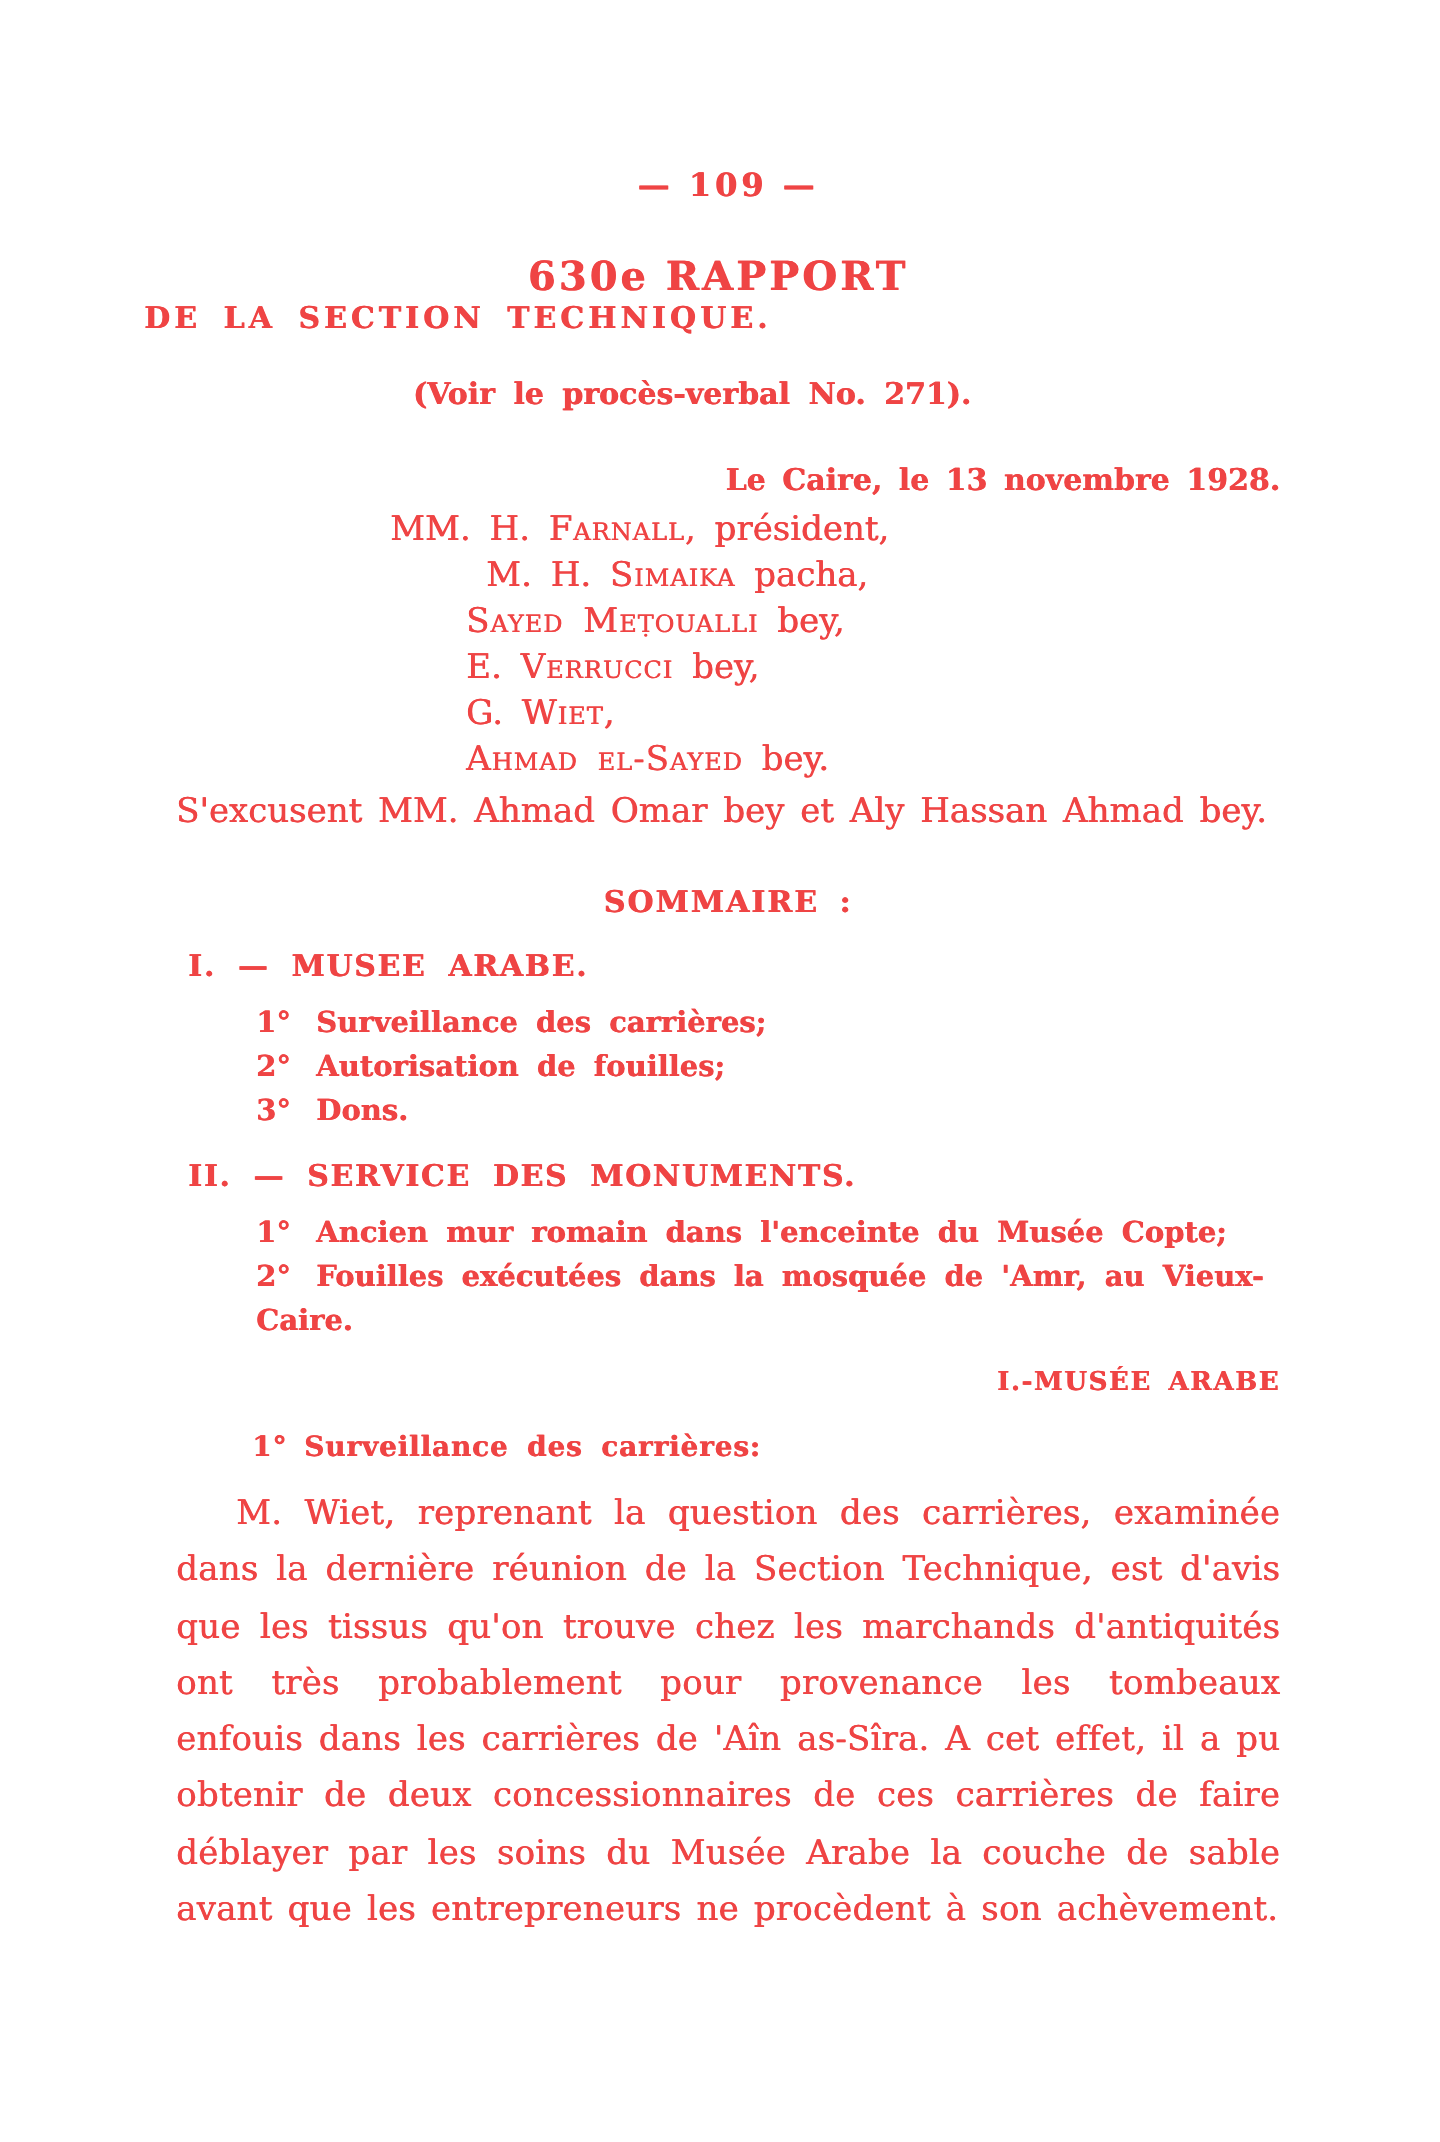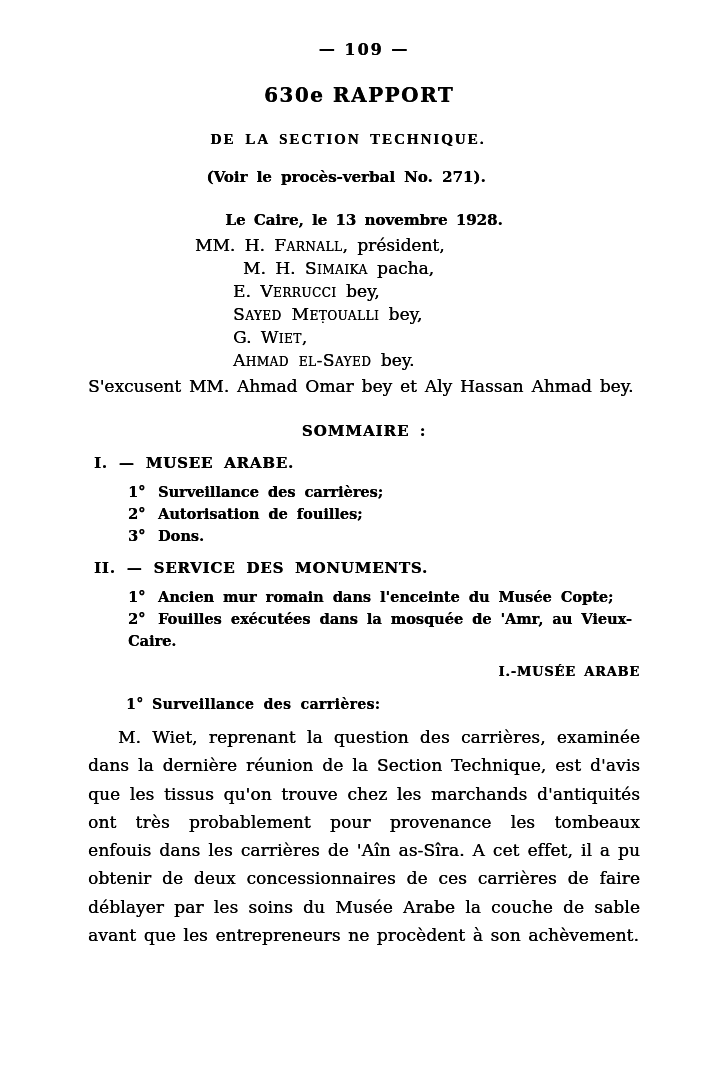--- a/index.html
+++ b/index.html
@@ -6,25 +6,25 @@
     margin: 0;
     padding: 0;
     background: #9a9a9a;
   }
   .page {
     position: relative;
     width: 720px;
     height: 1071px;
     margin: 0 auto;
     background: #ffffff;
-    color: #000000;
+    color: #ef4444;
     font-family: "DejaVu Serif", serif;
     overflow: hidden;
     box-sizing: border-box;
-    padding-top: 41px;
+    padding-top: 84px;
     text-shadow: 0.3px 0 0 currentColor;
   }
   .column {
     width: 552px;
     margin-left: 88px;
   }
   .page-number {
     text-align: center;
     font-size: 16px;
     line-height: 18px;
@@ -35,44 +35,43 @@
     margin-top: 24px;
     text-align: center;
     font-size: 20px;
     line-height: 24px;
     font-weight: bold;
     letter-spacing: 1.5px;
     position: relative;
     left: -5px;
   }
   .report-subtitle {
-    margin-top: 23px;
-    text-align: center;
+    margin-top: 0;
+    text-align: left;
     font-size: 15px;
     line-height: 18px;
     font-weight: bold;
     letter-spacing: 2px;
     word-spacing: 4px;
     position: relative;
     left: -16px;
-    font-family: Liberation Serif, serif;
   }
   .report-reference {
     margin-top: 20px;
     text-align: center;
     font-size: 15px;
     line-height: 19px;
     font-weight: bold;
     word-spacing: 4px;
     position: relative;
     left: -18px;
   }
   .report-dateline {
     margin-top: 24px;
-    text-align: center;
+    text-align: right;
     font-size: 15px;
     line-height: 18px;
     font-weight: bold;
     word-spacing: 3px;
   }
   .attendance-intro {
     margin-top: 24px;
     padding-left: 56px;
     font-size: 18px;
     line-height: 22px;
@@ -179,22 +178,22 @@
 
     <div class="report-title">630e RAPPORT</div>
     <div class="report-subtitle">DE LA SECTION TECHNIQUE.</div>
     <div class="report-reference">(Voir le procès-verbal No. 271).</div>
     <div class="report-dateline">Le Caire, le 13 novembre 1928.</div>
 
 
     <div class="attendees">
       <div class="attendee-row first"><span>MM. H. </span><span class="sc">Farnall</span><span>, président,</span></div>
       <div class="attendee-row second"><span>M. H. </span><span class="sc">Simaika</span><span> pacha,</span></div>
+      <div class="attendee-row"><span></span><span class="sc">Sayed Meṭoualli</span><span> bey,</span></div>
       <div class="attendee-row"><span>E. </span><span class="sc">Verrucci</span><span> bey,</span></div>
-      <div class="attendee-row"><span></span><span class="sc">Sayed Meṭoualli</span><span> bey,</span></div>
       <div class="attendee-row"><span>G. </span><span class="sc">Wiet</span><span>,</span></div>
       <div class="attendee-row"><span></span><span class="sc">Ahmad el-Sayed</span><span> bey.</span></div>
     </div>
 
     <div class="excused-note">S'excusent MM. Ahmad Omar bey et Aly Hassan Ahmad bey.</div>
 
     <div class="sommaire-heading">SOMMAIRE :</div>
 
     <div class="toc-section-title">I. — MUSEE ARABE.</div>
     <div class="toc-items">

